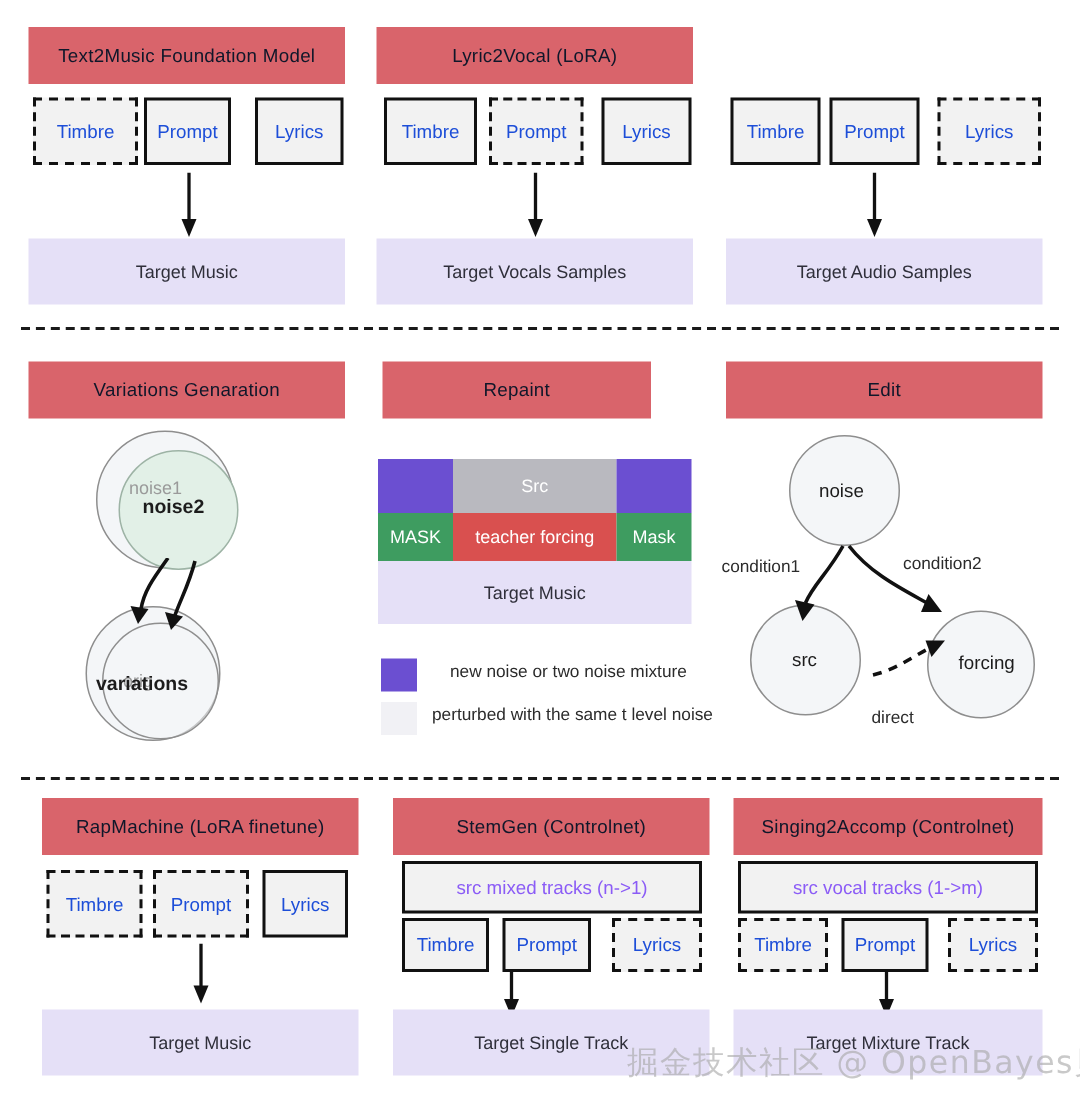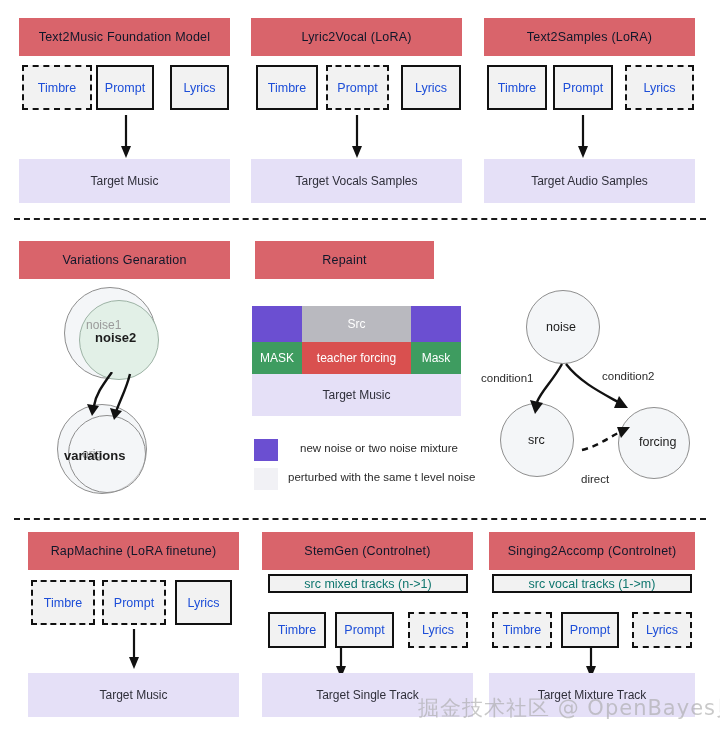--- a/index.html
+++ b/index.html
@@ -38,22 +38,22 @@
     font-size:12.5px;
     color:#1d4ed8;
     height:45px;
   }
   .chip.solid { border:2.5px solid #111111; }
   .chip.dashed { border:2.5px dashed #111111; }
   .wide {
     background:#f2f2f2;
     border:2.5px solid #111111;
     display:flex; align-items:center; justify-content:center;
-    font-size:12.5px; color:#0f766e;
-    height:19px;
+    font-size:12.5px; color:#8b5cf6;
+    height:35px;
   }
   .sep {
     position:absolute; left:14px; right:14px;
     border-top:2.5px dashed #1a1a1a;
     height:0;
   }
   .arrow { position:absolute; }
   .lbl { position:absolute; font-size:11.5px; color:#2b2b2b; white-space:nowrap; }
 
   
@@ -109,23 +109,20 @@
   </div>
   <div class="chip solid" style="position:absolute;left:256px;top:65px;width:62px;">Timbre</div>
   <div class="chip dashed" style="position:absolute;left:326px;top:65px;width:63px;">Prompt</div>
   <div class="chip solid" style="position:absolute;left:401px;top:65px;width:60px;">Lyrics</div>
   <svg class="arrow" style="left:344px;top:115px;" width="26" height="45">
     <line x1="13" y1="0" x2="13" y2="34" stroke="#111" stroke-width="2.2"></line>
     <polygon points="13,43 8,31 18,31" fill="#111"></polygon>
   </svg>
   <div class="target" style="position:absolute;left:251px;top:159px;width:211px;">Target Vocals Samples</div>
 
-  <div class="panel" style="left:484px; top:18px; width:211px;">
-    <div class="hdr">Text2Samples (LoRA)</div>
-  </div>
   <div class="chip solid" style="position:absolute;left:487px;top:65px;width:60px;">Timbre</div>
   <div class="chip solid" style="position:absolute;left:553px;top:65px;width:60px;">Prompt</div>
   <div class="chip dashed" style="position:absolute;left:625px;top:65px;width:69px;">Lyrics</div>
   <svg class="arrow" style="left:570px;top:115px;" width="26" height="45">
     <line x1="13" y1="0" x2="13" y2="34" stroke="#111" stroke-width="2.2"></line>
     <polygon points="13,43 8,31 18,31" fill="#111"></polygon>
   </svg>
   <div class="target" style="position:absolute;left:484px;top:159px;width:211px;">Target Audio Samples</div>
 
   <div class="sep" style="top:218px;"></div>
@@ -164,20 +161,23 @@
     <div class="c-red" style="width:109px;">teacher forcing</div>
     <div class="c-green" style="width:50px;">Mask</div>
   </div>
   <div class="target" style="position:absolute;left:252px;top:374px;width:209px;height:42px;">Target Music</div>
 
   <div class="legend-sw c-purple" style="left:254px; top:439px;"></div>
   <div class="legend-tx" style="left:288px; top:442px;padding-left:12px;">new noise or two noise mixture</div>
   <div class="legend-sw" style="left:254px; top:468px; background:#f1f1f5;"></div>
   <div class="legend-tx" style="left:288px; top:471px;">perturbed with the same t level noise</div>
 
+  <div class="panel" style="left:484px; top:241px; width:211px;">
+    <div class="hdr">Edit</div>
+  </div>
   <div class="circ plain" style="left:526px; top:290px; width:74px; height:74px;"></div>
   <div class="ctext dark" style="left:546px; top:320px; font-size:12.5px;">noise</div>
   <div class="circ plain" style="left:500px; top:403px; width:74px; height:74px;"></div>
   <div class="ctext dark" style="left:528px; top:433px; font-size:12.5px;">src</div>
   <div class="circ plain" style="left:618px; top:407px; width:72px; height:72px;"></div>
   <div class="ctext dark" style="left:639px; top:435px; font-size:12.5px;">forcing</div>
   <svg class="arrow" style="left:490px; top:358px;" width="210" height="110">
     <path d="M72 6 C 62 24, 52 32, 47 44" stroke="#111" stroke-width="2.4" fill="none"></path>
     <polygon points="45,56 40,42 53,45" fill="#111"></polygon>
     <path d="M76 6 C 90 24, 110 34, 128 44" stroke="#111" stroke-width="2.4" fill="none"></path>

